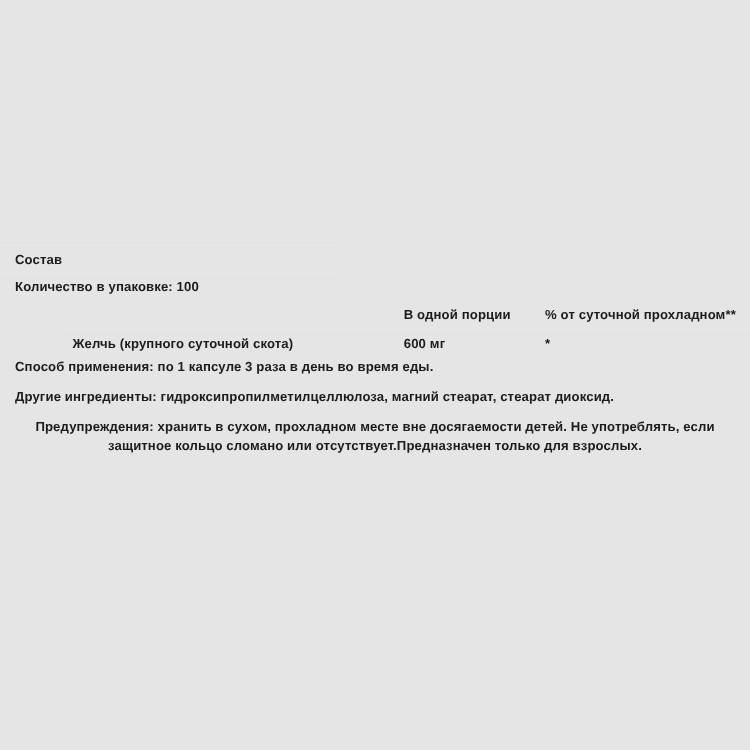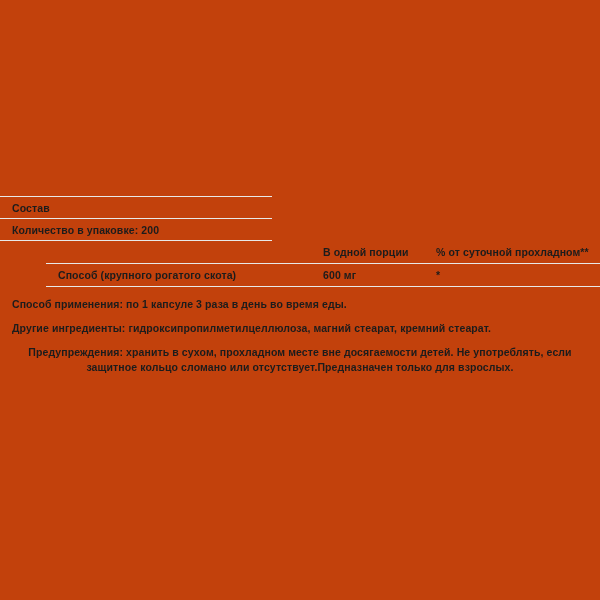--- a/index.html
+++ b/index.html
@@ -14,21 +14,21 @@
     font-family: "Liberation Sans", sans-serif;
     color: #1c1c1c;
     -webkit-font-smoothing: antialiased;
     overflow: hidden;
   }
 
   .page {
     position: relative;
     width: 600px;
     height: 600px;
-    background: #c2410c;
+    background: #e5e5e5;
   }
 
   
   .label-block {
     position: absolute;
     top: 196px;
     left: 0;
     width: 600px;
   }
 
@@ -80,21 +80,20 @@
   .row-note   td { border-bottom: 1px solid #e8e8e8; }
 
   .row-note td {
     padding-left: 12px !important;
     box-sizing: border-box;
   }
 
   
   .paragraphs {
     padding: 0 12px;
-    margin-top: 10px;
   }
   .para {
     font-size: 10.5px;
     font-weight: bold;
     color: #1c1c1c;
     line-height: 15px;
     margin: 0 0 9px 0;
     letter-spacing: 0.1px;
     max-width: 576px;
   }
@@ -102,38 +101,38 @@
 </style>
 </head>
 <body>
 
 <div class="page">
 
   <div class="label-block">
 
     <div class="info-rows">
       <div class="info-row">Состав</div>
-      <div class="info-row">Количество в упаковке: 200</div>
+      <div class="info-row">Количество в упаковке: 100</div>
     </div>
 
     <table class="nutrient-table">
       <tbody>
         <tr class="row-header">
           <td class="col-name"></td>
           <td class="col-amt">В одной порции</td>
           <td class="col-dv">% от суточной прохладном**</td>
         </tr>
         <tr class="row-item">
-          <td class="col-name">Способ (крупного рогатого скота)</td>
+          <td class="col-name">Желчь (крупного суточной скота)</td>
           <td class="col-amt">600 мг</td>
           <td class="col-dv">*</td>
         </tr>
       </tbody>
     </table>
 
     <div class="paragraphs">
       <p class="para">Способ применения: по 1 капсуле 3 раза в день во время еды.</p>
-      <p class="para">Другие ингредиенты: гидроксипропилметилцеллюлоза, магний стеарат, кремний стеарат.</p>
+      <p class="para">Другие ингредиенты: гидроксипропилметилцеллюлоза, магний стеарат, стеарат диоксид.</p>
       <p class="para">Предупреждения: хранить в сухом, прохладном месте вне досягаемости детей. Не употреблять, если защитное кольцо сломано или отсутствует.Предназначен только для взрослых.</p>
     </div>
 
   </div>
 </div>
 
 </body></html>

